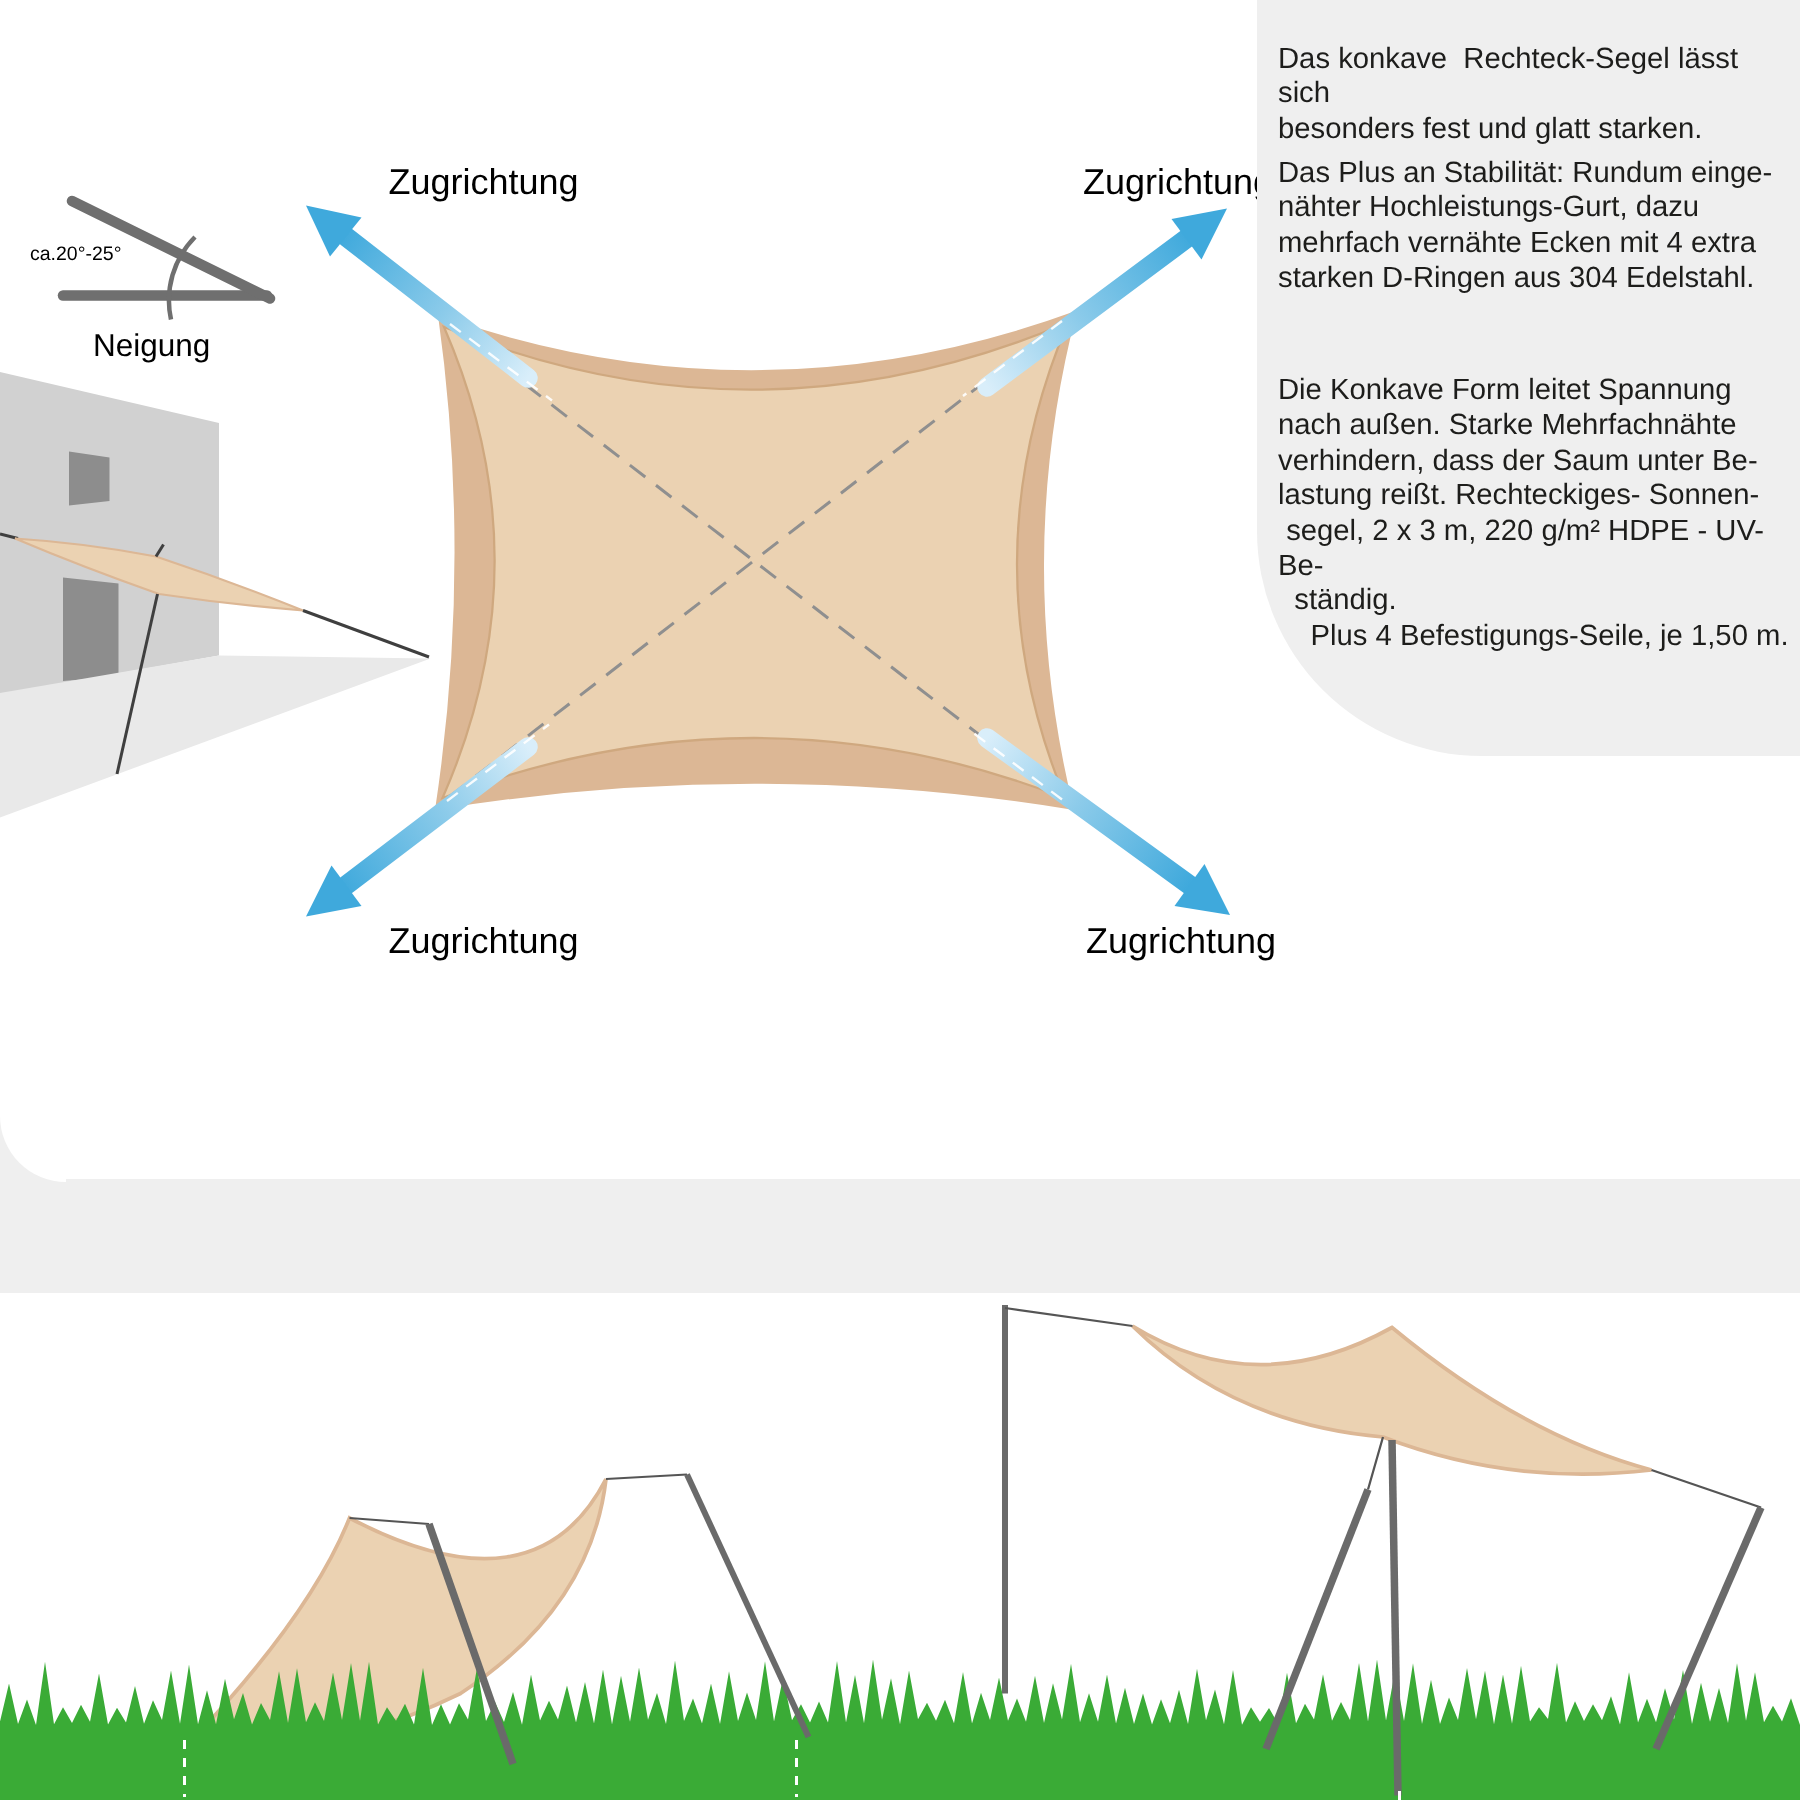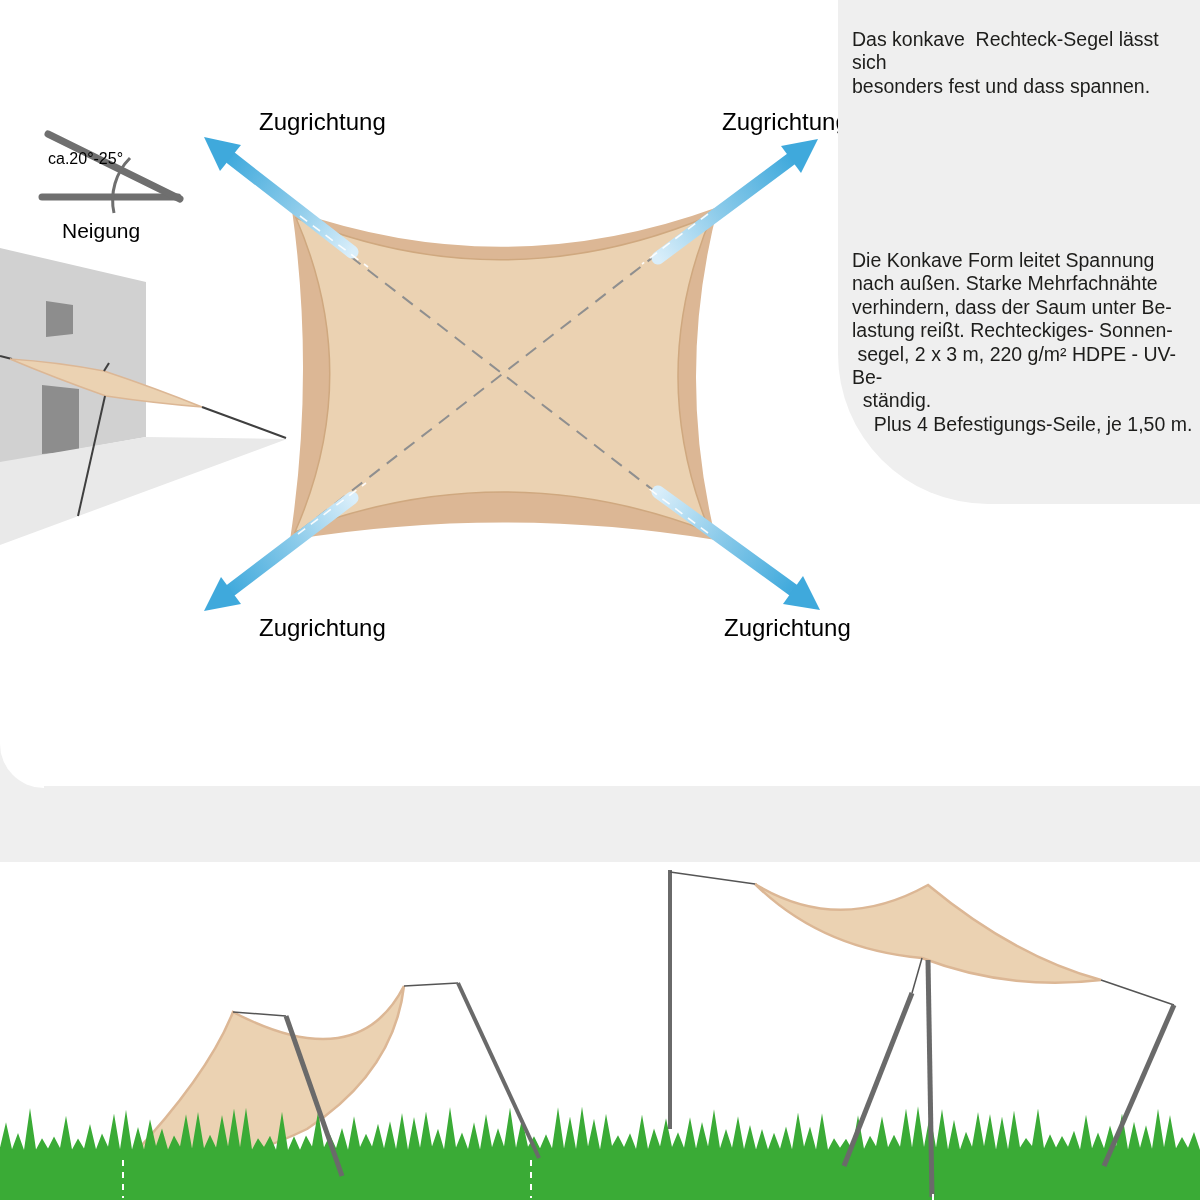--- a/index.html
+++ b/index.html
@@ -3,21 +3,21 @@
 <meta charset="utf-8">
 <style>
   html,body{margin:0;padding:0;background:#ffffff;}
   .page{position:relative;width:1200px;height:1200px;background:#fff;overflow:hidden;
         font-family:"Liberation Sans", sans-serif;color:#000;}
   svg{position:absolute;left:0;top:0;display:block;}
   #top-scene{left:0;top:0;}
   #bottom-scene{left:0;top:860px;}
   .lbl{position:absolute;white-space:nowrap;}
   .pull-label{font-size:24px;color:#000;margin-left:36px;}
-  #angle-label{left:20px;top:150px;font-size:16px;margin-left:28px;}
+  #angle-label{left:20px;top:161px;font-size:13px;}
   #angle-caption{left:62px;top:219px;font-size:21px;}
   #pull-tl{left:223px;top:108px;}
   #pull-tr{left:686px;top:108px;}
   #pull-bl{left:223px;top:614px;}
   #pull-br{left:688px;top:614px;}
   .info-panel{position:absolute;left:838px;top:0;width:362px;height:504px;
               background:var(--panel-gray,#efefef);border-bottom-left-radius:150px;}
   .info-par{position:absolute;width:345px;font-size:19.5px;line-height:23.4px;
             color:var(--text-dark,#1d1d1b);white-space:pre-wrap;}
   #par1{left:14px;top:28px;}
@@ -123,21 +123,25 @@
 
   <div class="lbl" id="angle-label">ca.20°-25°</div>
   <div class="lbl" id="angle-caption">Neigung</div>
   <div class="lbl pull-label" id="pull-tl">Zugrichtung</div>
   <div class="lbl pull-label" id="pull-tr">Zugrichtung</div>
   <div class="lbl pull-label" id="pull-bl">Zugrichtung</div>
   <div class="lbl pull-label" id="pull-br">Zugrichtung</div>
 
   <div class="info-panel">
     <div class="info-par" id="par1">Das konkave  Rechteck-Segel lässt sich
-besonders fest und dass spannen.</div>
+besonders fest und glatt starken.</div>
+    <div class="info-par" id="par2">Das Plus an Stabilität: Rundum einge-
+nähter Hochleistungs-Gurt, dazu
+mehrfach vernähte Ecken mit 4 extra
+starken D-Ringen aus 304 Edelstahl.</div>
     <div class="info-par" id="par3">Die Konkave Form leitet Spannung
 nach außen. Starke Mehrfachnähte
 verhindern, dass der Saum unter Be-
 lastung reißt. Rechteckiges- Sonnen-
  segel, 2 x 3 m, 220 g/m² HDPE - UV-Be-
   ständig.
     Plus 4 Befestigungs-Seile, je 1,50 m.</div>
   </div>
 
   <div class="band"></div>

